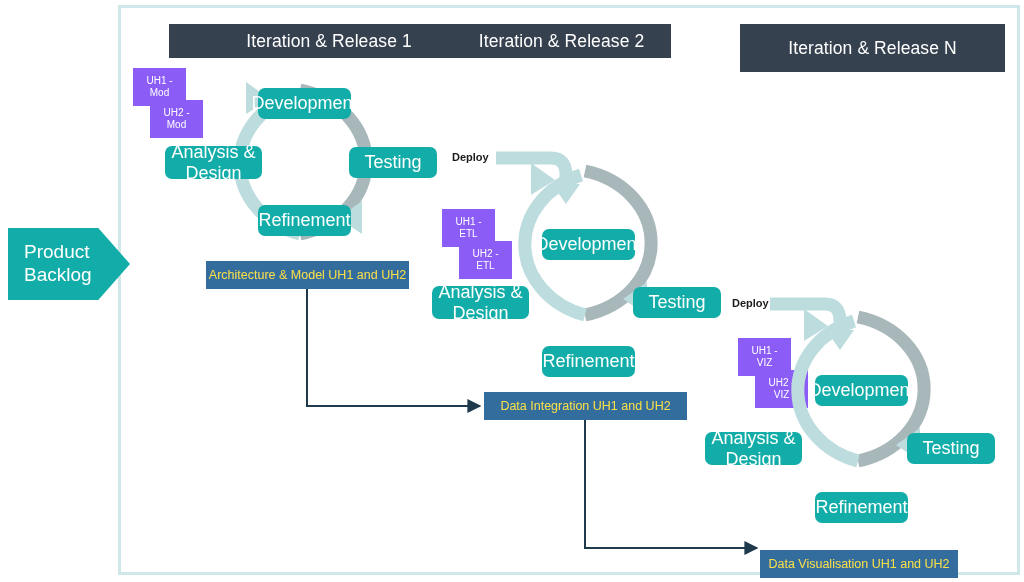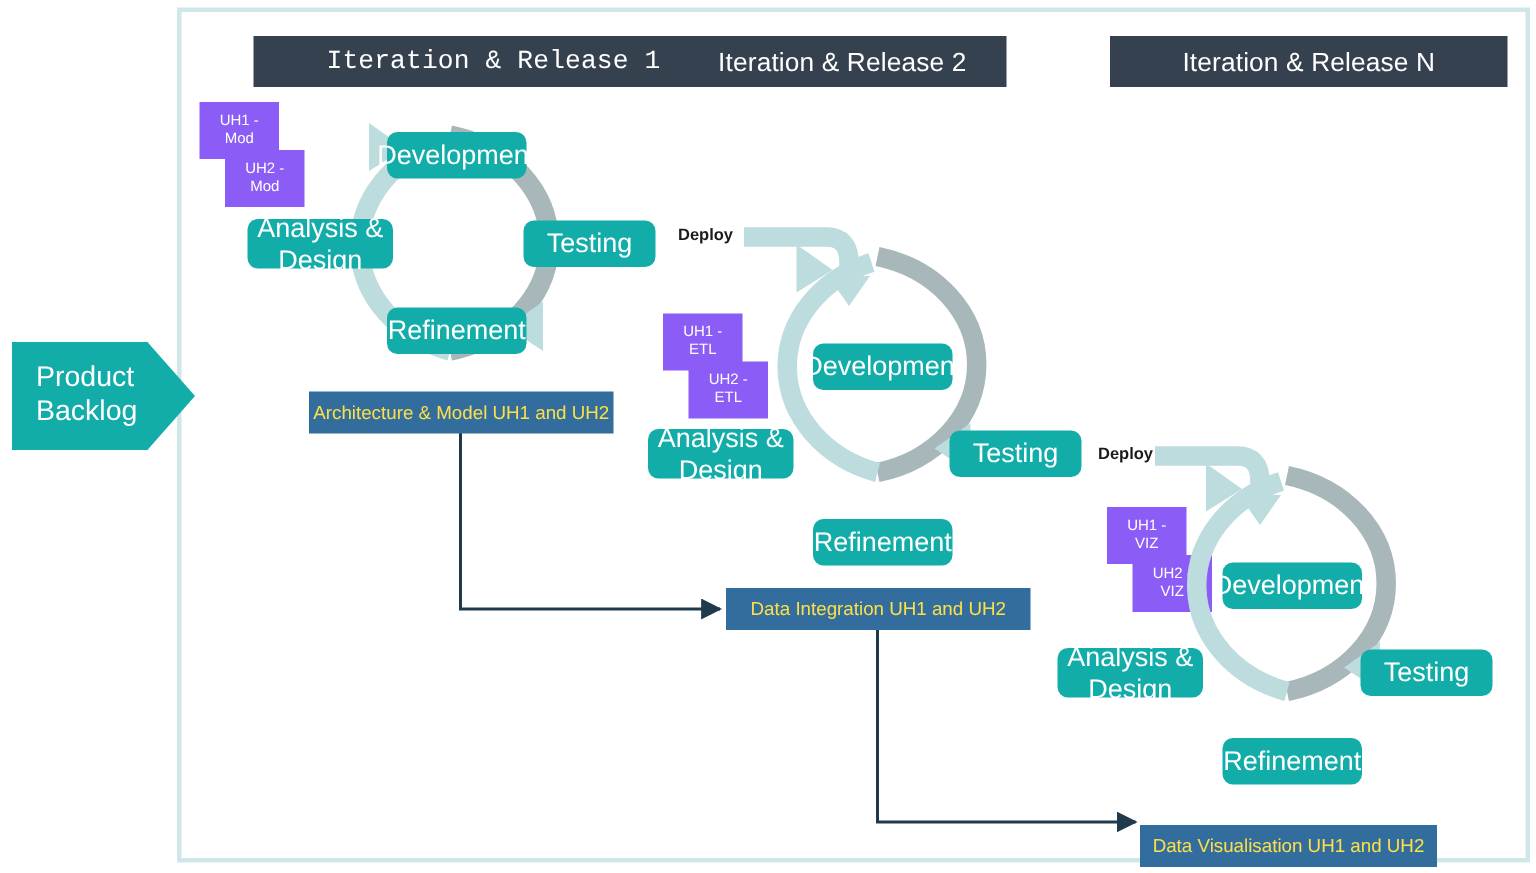--- a/index.html
+++ b/index.html
@@ -102,23 +102,23 @@
     <path d="M 585 420 L 585 548 L 757 548" fill="none" stroke="#1F3A4D" stroke-width="2" marker-end="url(#ah)"></path>
   </svg>
 
   <div class="backlog" style="left:8px;top:228px;width:122px;height:72px;">
     <div>
       <div>Product</div>
       <div>Backlog</div>
     </div>
   </div>
 
-  <div class="hdr" style="left:169px;top:24px;width:320px;height:34px;font-family:Liberation Mono, monospace;">Iteration &amp; Release 1</div>
+  <div class="hdr" style="left:169px;top:24px;width:320px;height:34px;">Iteration &amp; Release 1</div>
   <div class="hdr" style="left:452px;top:24px;width:219px;height:34px;">Iteration &amp; Release 2</div>
-  <div class="hdr" style="left:740px;top:24px;width:265px;height:34px;">Iteration &amp; Release N</div>
+  <div class="hdr" style="left:740px;top:24px;width:265px;height:48px;">Iteration &amp; Release N</div>
 
   <div class="uh" style="left:133px;top:68px;width:53px;height:38px;">
     <div>
       <div>UH1 -</div>
       <div>Mod</div>
     </div>
   </div>
   <div class="uh" style="left:150px;top:100px;width:53px;height:38px;">
     <div>
       <div>UH2 -</div>

